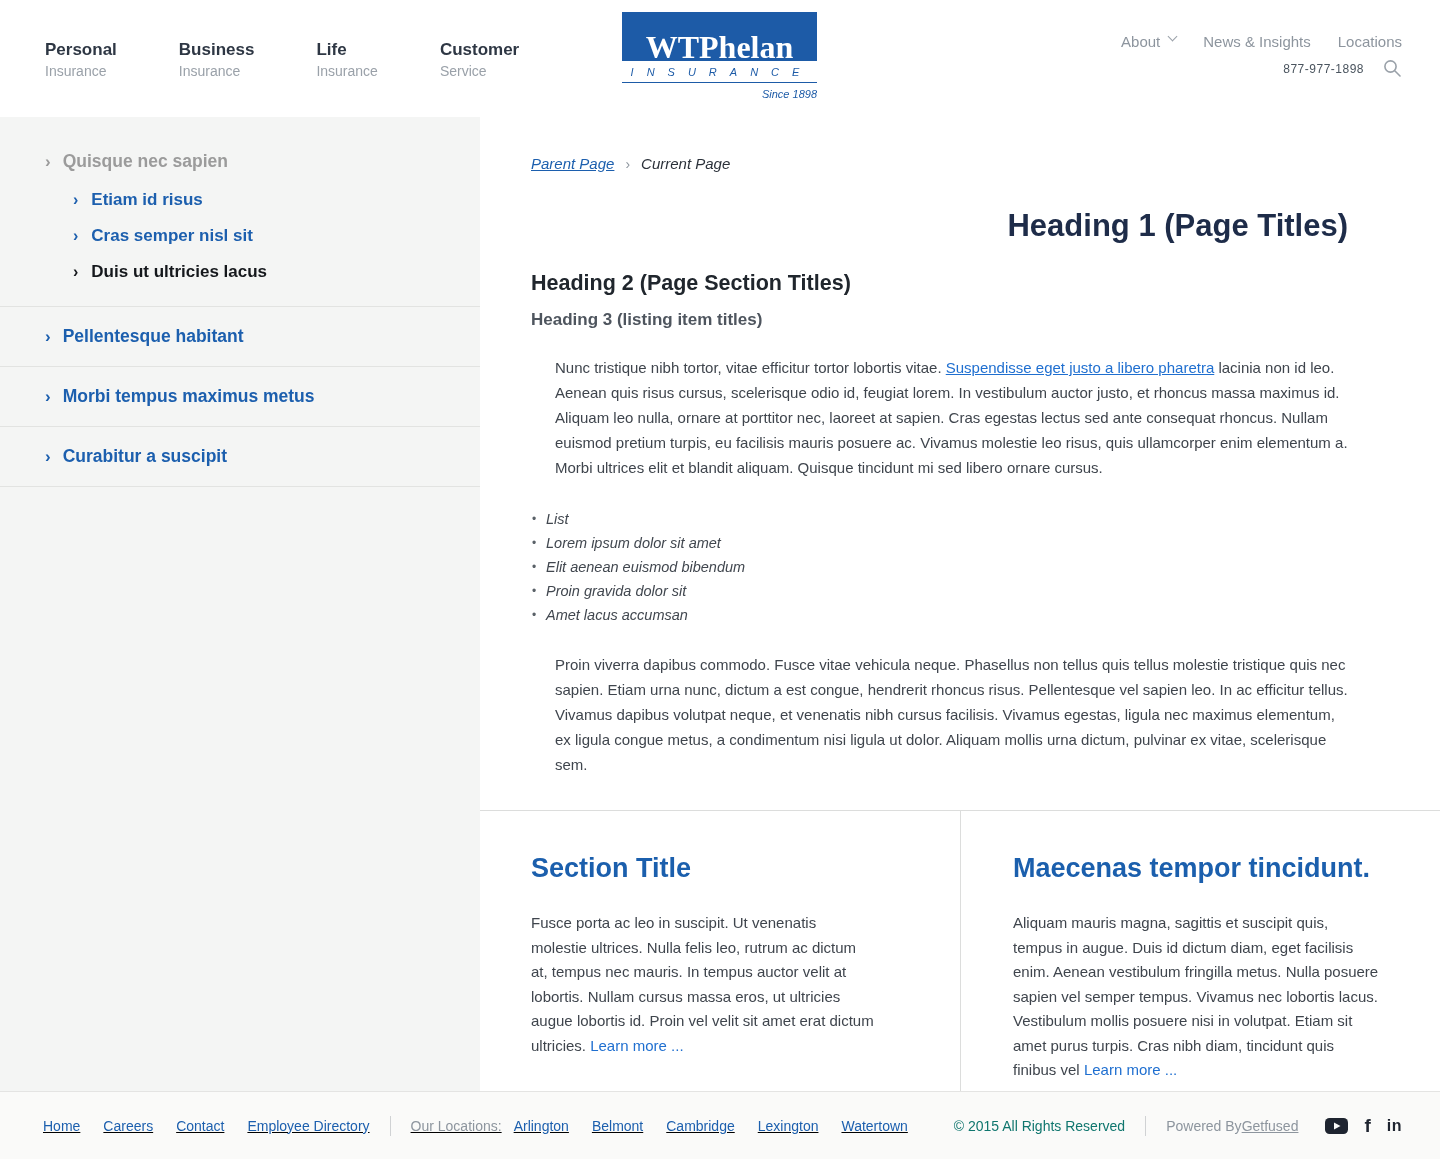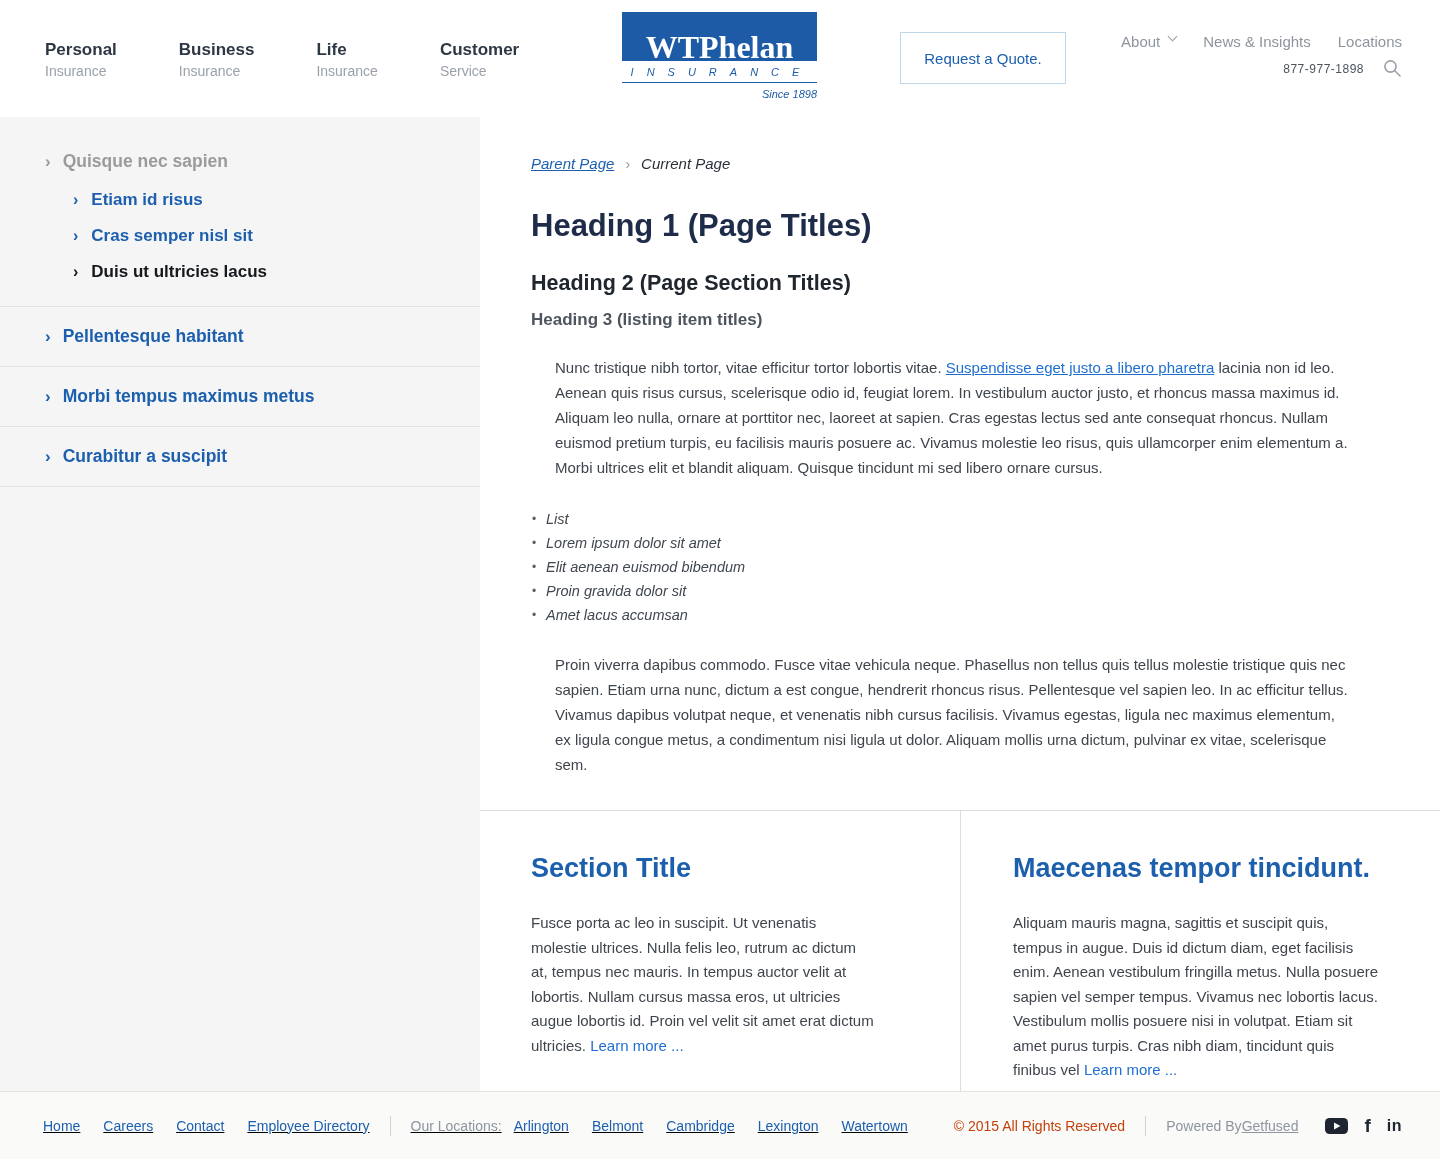--- a/index.html
+++ b/index.html
@@ -50,21 +50,21 @@
     border-bottom:1px solid #e2e3e1; color:#1c5fae; font-size:17.5px; font-weight:bold; cursor:pointer; }
 
   .main-col { flex:1; display:flex; flex-direction:column; background:#fff; }
   .main-content { height:693px; padding:38px 92px 0 51px; overflow:hidden; }
 
   .breadcrumb { display:flex; gap:11px; align-items:center; font-size:15px; }
   .bc-parent { color:#1c5fae; font-style:italic; text-decoration:underline; cursor:pointer; }
   .bc-sep { color:#8d959e; font-size:14px; }
   .bc-current { color:#2b313a; font-style:italic; }
 
-  .h1 { margin-top:36px; font-size:31px; font-weight:bold; color:#1e2c49; }
+  .h1 { margin-top:36px; font-size:31px; font-weight:bold; color:#1e2c49;text-align:right; }
   .h2 { margin-top:27px; font-size:21.5px; font-weight:bold; color:#20262d; }
   .h3 { margin-top:14px; font-size:17px; font-weight:bold; color:#4e555e; }
   .body-p { margin-top:25px; font-size:15px; line-height:25px; color:#3f454d; max-width:822px;margin-left:24px; }
   .inline-link { color:#1f6fd0; text-decoration:underline; cursor:pointer; }
 
   .bullet-list { margin-top:27px; list-style:none; font-style:italic; color:#41474f; font-size:14.5px; }
   .bullet-list li { line-height:24px; position:relative; padding-left:15px; }
   .bullet-list li::before { content:"•"; position:absolute; left:1px; top:0; color:#5a6168;
     font-size:12px; font-style:normal; }
 
@@ -78,21 +78,21 @@
 
   
   .footer { height:68px; background:#fafaf9; border-top:1px solid #e4e4e3; display:flex;
     align-items:center; padding:0 38px 0 43px; font-size:14px; }
   .footer-left { display:flex; align-items:center;text-decoration:underline; }
   .f-links { display:flex; gap:23px; align-items:center; }
   .f-link { color:#1c5fae; cursor:pointer; }
   .f-sep { width:1px; height:20px; background:#d0d2d4; margin:0 20px; }
   .loc-label { color:#8d959e; margin-right:12px; }
   .footer-right { margin-left:auto; display:flex; align-items:center; }
-  .copyright { color:#c2410c; }
+  .copyright { color:#0f766e; }
   .powered { color:#8d959e; margin-left:0; }
   .powered-link { color:#8d959e; text-decoration:underline; cursor:pointer; }
   .social { display:flex; gap:16px; margin-left:27px; align-items:center; }
   .social-icon { cursor:pointer; display:flex; align-items:center; }
   .fb-glyph { font-weight:bold; color:#1e2430; font-size:19px; }
   .li-glyph { font-weight:bold; color:#1e2430; font-size:16px; letter-spacing:0.5px; }
 </style>
 </head>
 <body>
 
@@ -117,21 +117,20 @@
   </div>
 
   <div class="logo">
     <div class="logo-box">
       <span class="logo-name">WTPhelan</span>
     </div>
     <span class="logo-industry">INSURANCE</span>
     <span class="logo-tagline">Since 1898</span>
   </div>
 
-  <button class="quote-btn">Request a Quote.</button>
 
   <div class="header-utility">
     <div class="utility-links">
       <span class="utility-link">
         <span>About</span>
         <span class="chev-down"></span>
       </span>
       <span class="utility-link">
         <span>News &amp; Insights</span>
       </span>

